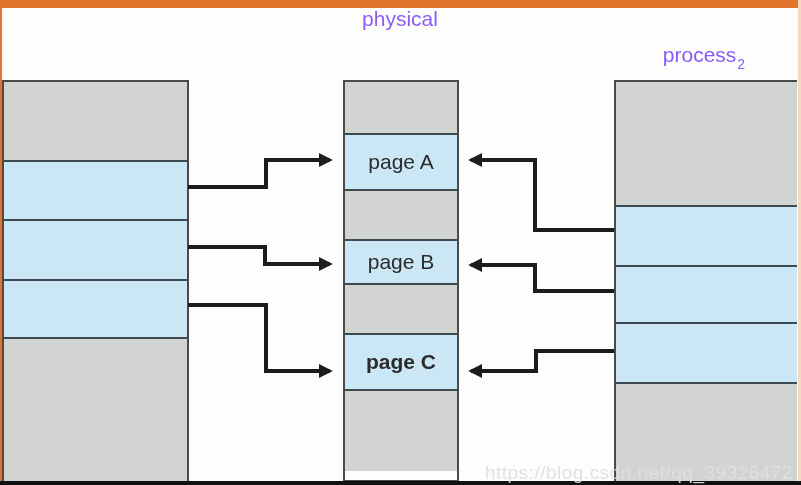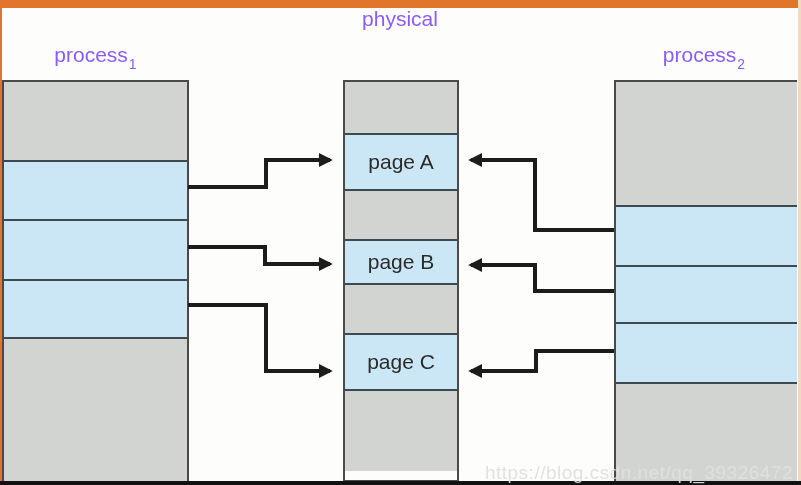--- a/index.html
+++ b/index.html
@@ -46,23 +46,20 @@
 </style>
 </head>
 <body>
 
 <div class="canvas">
 
   <div class="top-bar"></div>
   <div class="edge-left"></div>
   <div class="edge-right"></div>
 
-  <div class="col-label label-process1">
-    <span>process</span><sub>1</sub>
-  </div>
 
   <div class="col-label label-physical">
     <div>physical</div>
   </div>
 
   <div class="col-label label-process2">
     <span>process</span><sub>2</sub>
   </div>
 
   <div class="mem-col col-process1">
@@ -75,21 +72,21 @@
   <div class="mem-col col-physical">
       <div class="seg free" style="height: 51px;"></div>
       <div class="seg page" style="height: 56px;">
         <span>page A</span>
       </div>
       <div class="seg free" style="height: 50px;"></div>
       <div class="seg page" style="height: 44px;">
         <span>page B</span>
       </div>
       <div class="seg free" style="height: 50px;"></div>
-      <div class="seg page" style="height: 56px;">
+      <div class="seg page" style="height: 56px; font-weight: bold;">
         <span>page C</span>
       </div>
       <div class="seg free" style="height: 82px;"></div>
     </div>
   <div class="mem-col col-process2">
       <div class="seg private" style="height: 123px;"></div>
       <div class="seg shared" style="height: 60px;"></div>
       <div class="seg shared" style="height: 57px;"></div>
       <div class="seg shared" style="height: 60px;"></div>
       <div class="seg private" style="height: 101px;"></div>

